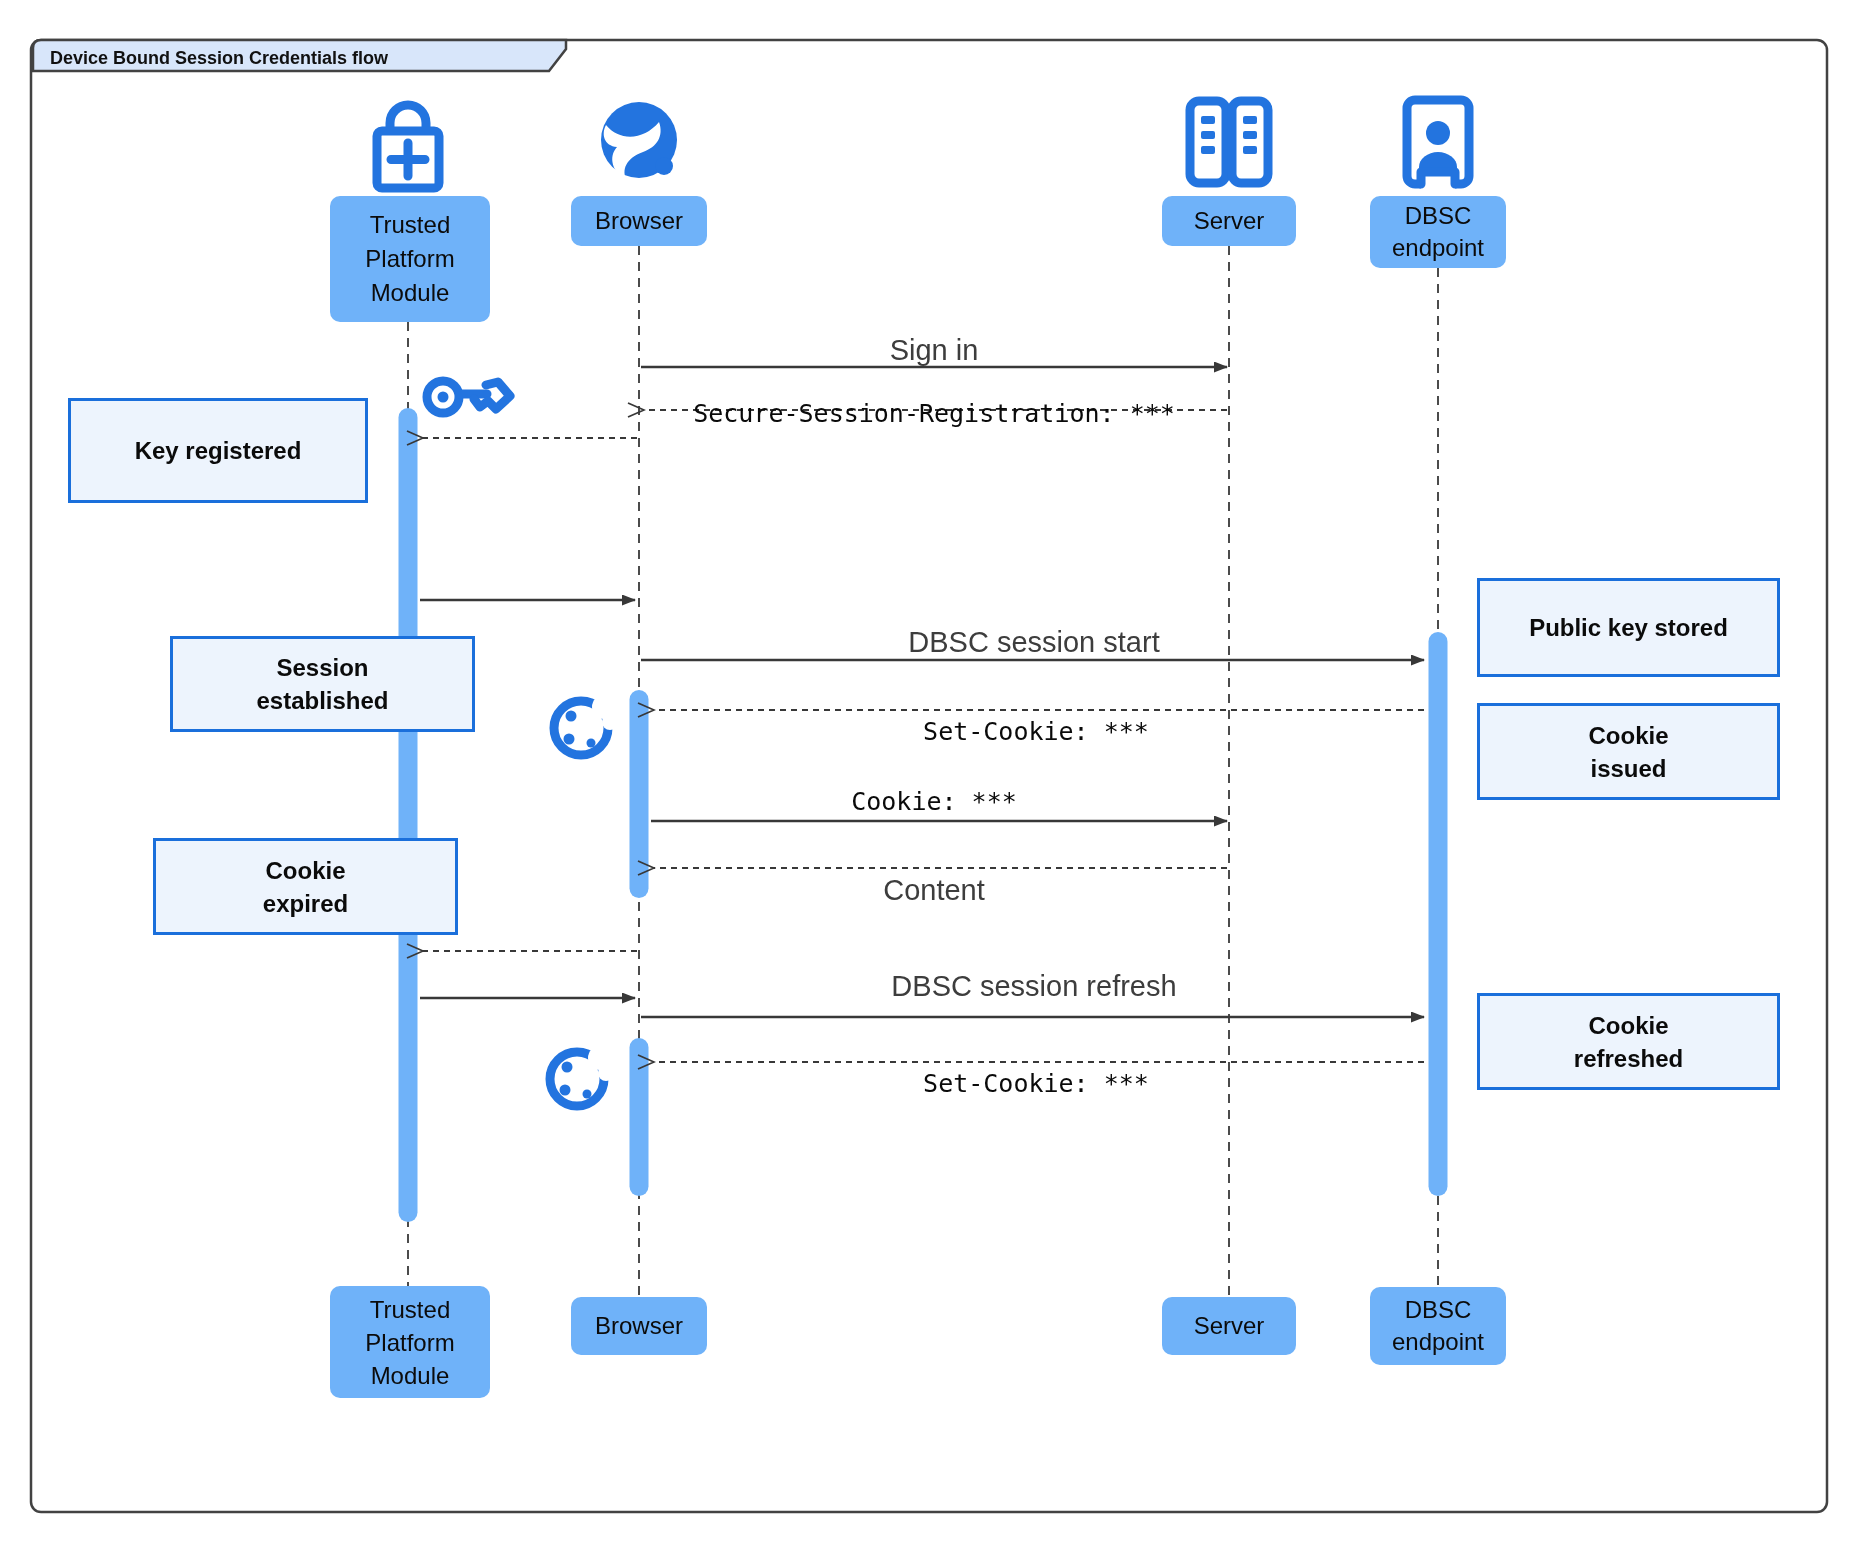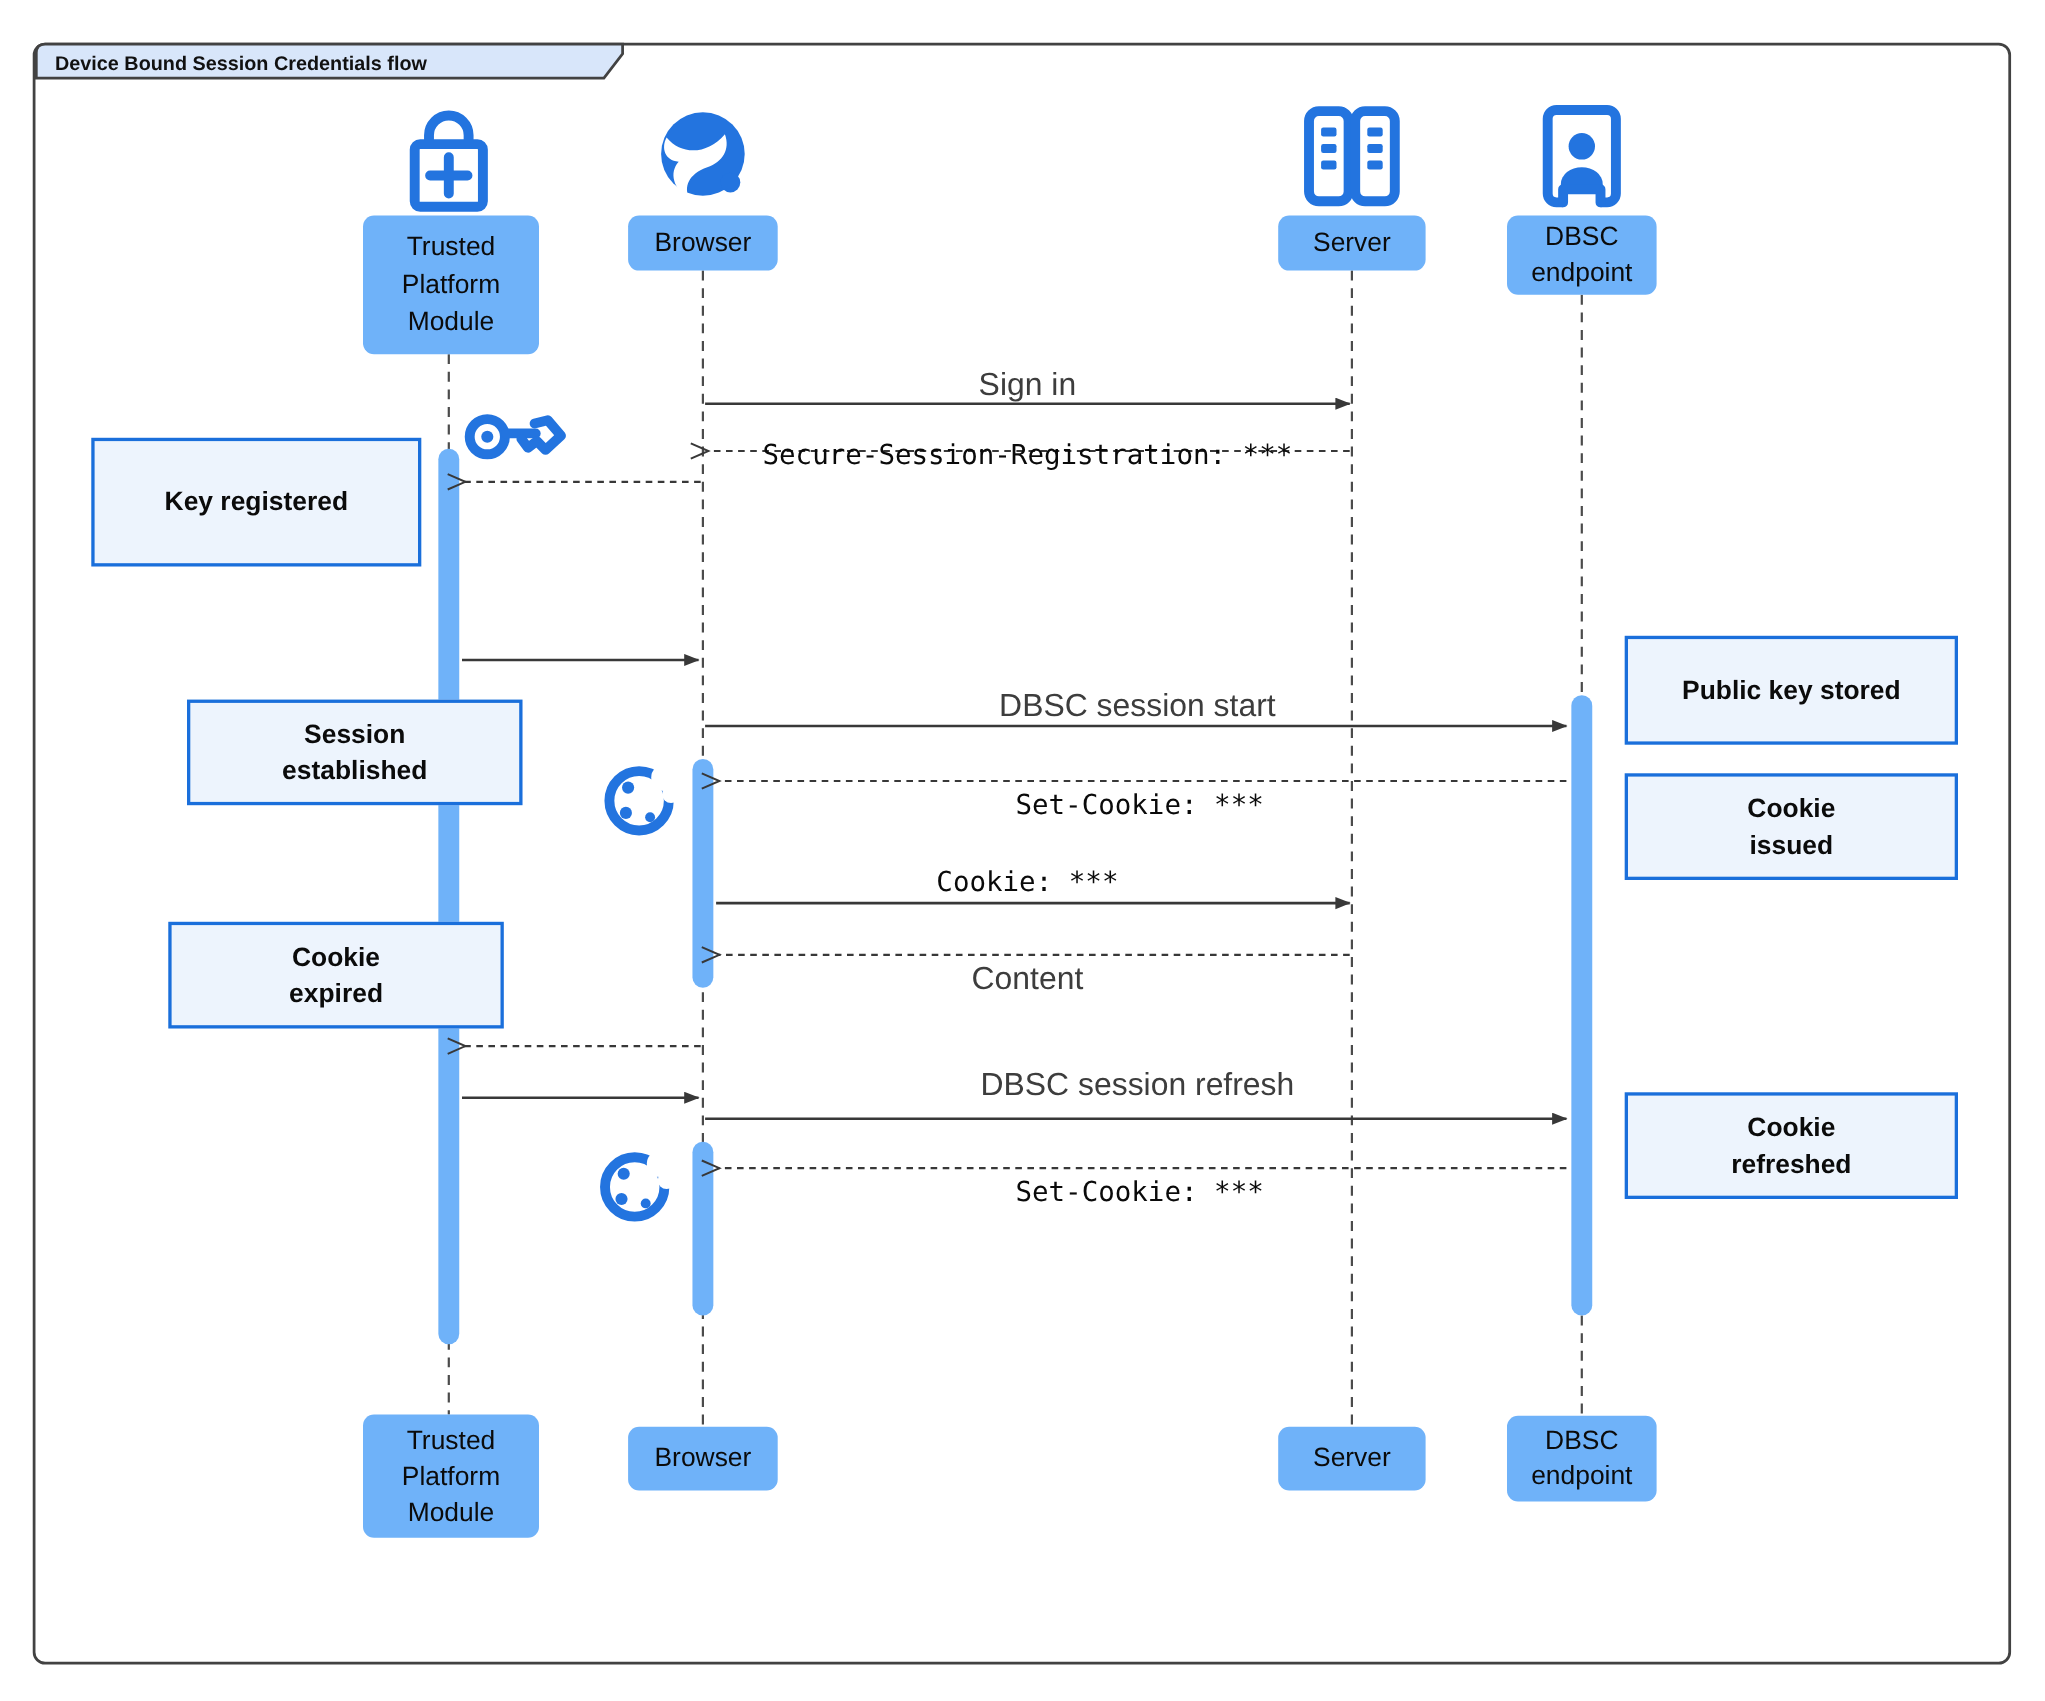--- a/index.html
+++ b/index.html
@@ -200,21 +200,21 @@
 endpoint</div>
 
   <div class="participant abs" style="left:330px;top:1286px;width:160px;height:112px;line-height:33px;">Trusted
 Platform
 Module</div>
   <div class="participant abs small" style="left:571px;top:1297px;width:136px;height:58px;">Browser</div>
   <div class="participant abs small" style="left:1162px;top:1297px;width:134px;height:58px;">Server</div>
   <div class="participant abs" style="left:1370px;top:1287px;width:136px;height:78px;line-height:32px;">DBSC
 endpoint</div>
 
-  <div class="note abs" style="left:83px;top:398px;width:300px;height:117px;">Key registered</div>
+  <div class="note abs" style="left:68px;top:398px;width:300px;height:105px;">Key registered</div>
   <div class="note abs" style="left:170px;top:636px;width:305px;height:96px;">Session
 established</div>
   <div class="note abs" style="left:153px;top:838px;width:305px;height:97px;">Cookie
 expired</div>
   <div class="note abs" style="left:1477px;top:578px;width:303px;height:99px;">Public key stored</div>
   <div class="note abs" style="left:1477px;top:703px;width:303px;height:97px;">Cookie
 issued</div>
   <div class="note abs" style="left:1477px;top:993px;width:303px;height:97px;">Cookie
 refreshed</div>
 

